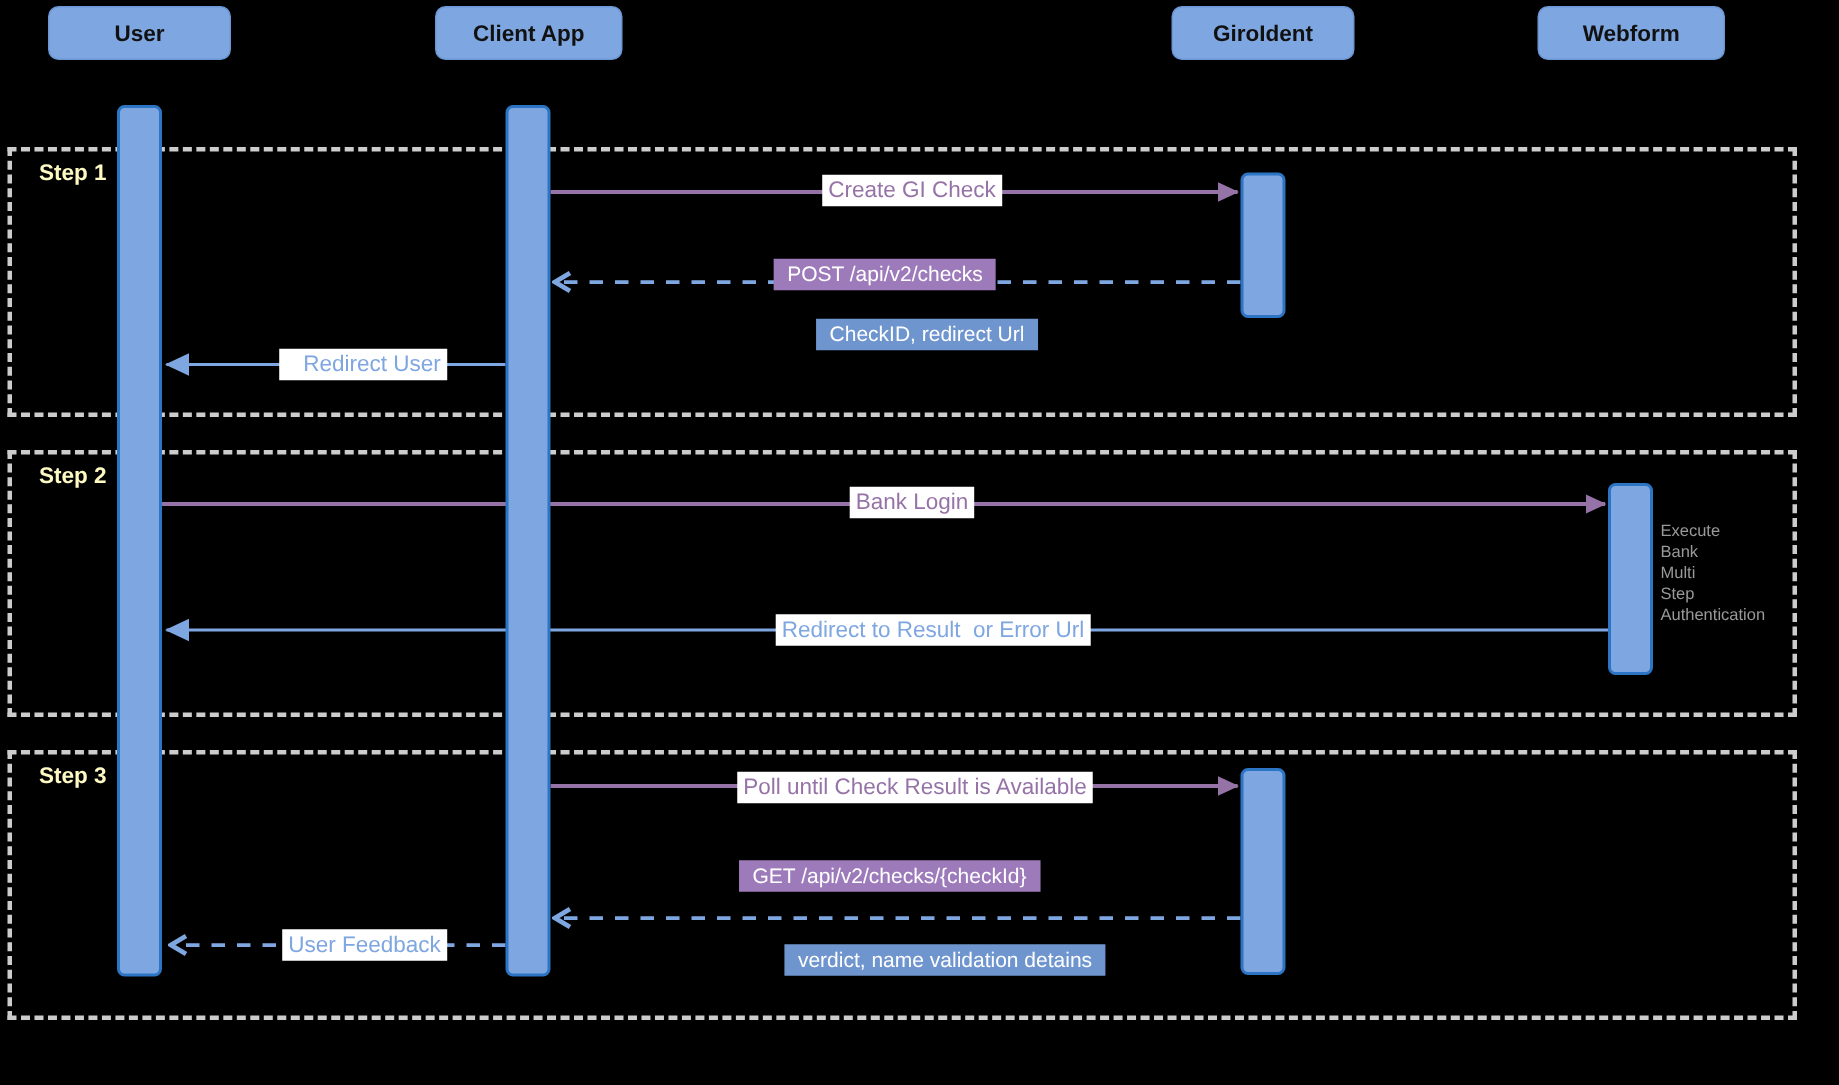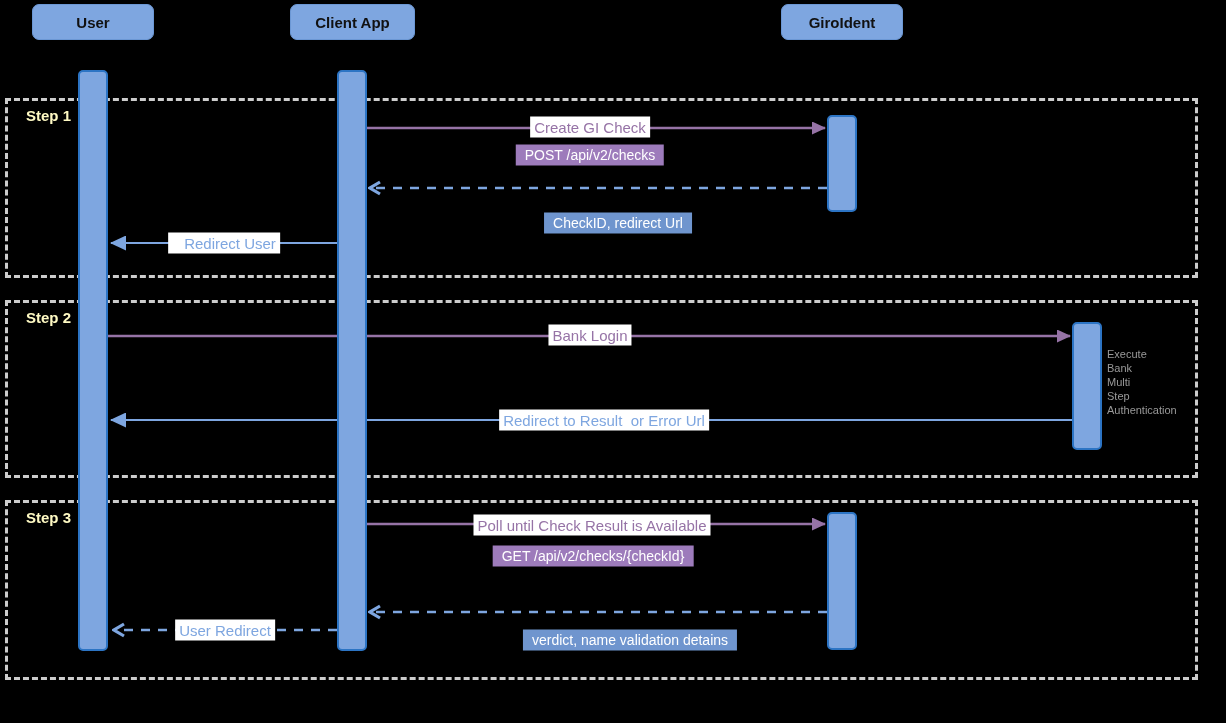--- a/index.html
+++ b/index.html
@@ -17,27 +17,27 @@
          font-size:15px;font-weight:bold;color:#111;z-index:4;}
 
   
   .bar{position:absolute;width:30px;background:#7ea6e0;border:2px solid #2c74c4;
        border-radius:5px;box-sizing:border-box;z-index:3;}
 
   svg.arrows{position:absolute;inset:0;z-index:2;}
 
   
   .msg{position:absolute;transform:translate(-50%,-50%);font-size:15px;white-space:pre;
-       padding:1px 4px;z-index:4;line-height:19px;}
+       padding:1px 4px;z-index:4;line-height:19px;margin-left:18px;}
   .msg.on-white{background:#ffffff;}
   .msg.purple-text{color:#9673a6;}
   .msg.blue-text{color:#7ea6e0;}
   .badge{position:absolute;transform:translate(-50%,-50%);font-size:14px;white-space:pre;
          padding:2px 9px;color:#ffffff;z-index:4;line-height:17px;}
-  .badge.purple-bg{background:#9d7bbb;}
+  .badge.purple-bg{background:#9d7bbb;margin-top:28px;}
   .badge.blue-bg{background:#6f95ce;margin-left:31px;}
 
   .side-note{position:absolute;left:1107px;top:347px;width:92px;font-size:11px;
              line-height:14px;color:#999999;z-index:4;word-spacing:92px;}
 </style>
 </head>
 <body>
 
 <div class="canvas">
 
@@ -84,28 +84,31 @@
 
   <div class="actor" style="left:32px;width:120px;">
     <span>User</span>
   </div>
   <div class="actor" style="left:290px;width:123px;">
     <span>Client App</span>
   </div>
   <div class="actor" style="left:781px;width:120px;">
     <span>GiroIdent</span>
   </div>
+  <div class="actor" style="left:1025px;width:123px;">
+    <span>Webform</span>
+  </div>
 
   <div class="msg on-white purple-text" style="left:590px;top:127px;">Create GI Check</div>
   <div class="badge purple-bg" style="left:590px;top:155px;">POST /api/v2/checks</div>
   <div class="badge blue-bg" style="left:587px;top:223px;">CheckID, redirect Url</div>
   <div class="msg on-white blue-text" style="left:224px;top:243px;padding-left:16px;">Redirect User</div>
 
   <div class="msg on-white purple-text" style="left:590px;top:335px;">Bank Login</div>
   <div class="side-note">Execute Bank Multi Step Authentication</div>
   <div class="msg on-white purple-text" style="left:592px;top:525px;">Poll until Check Result is Available</div>
 
   <div class="msg on-white blue-text" style="left:604px;top:420px;">Redirect to Result  or Error Url</div>
   <div class="badge purple-bg" style="left:593px;top:556px;">GET /api/v2/checks/{checkId}</div>
   <div class="badge blue-bg" style="left:599px;top:640px;">verdict, name validation detains</div>
-  <div class="msg on-white blue-text" style="left:225px;top:630px;">User Redirect</div>
+  <div class="msg on-white blue-text" style="left:225px;top:630px;">User Feedback</div>
 
 </div>
 
 </body></html>

